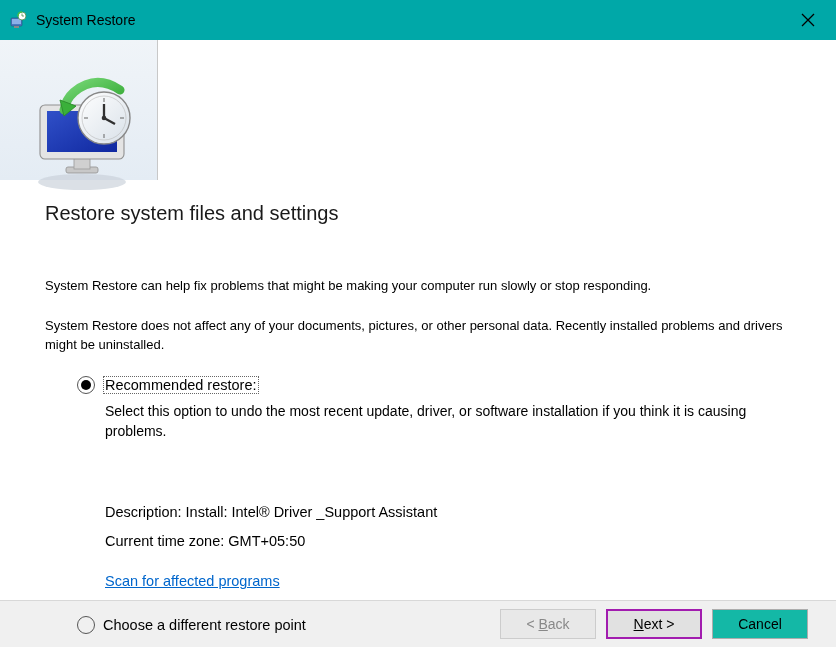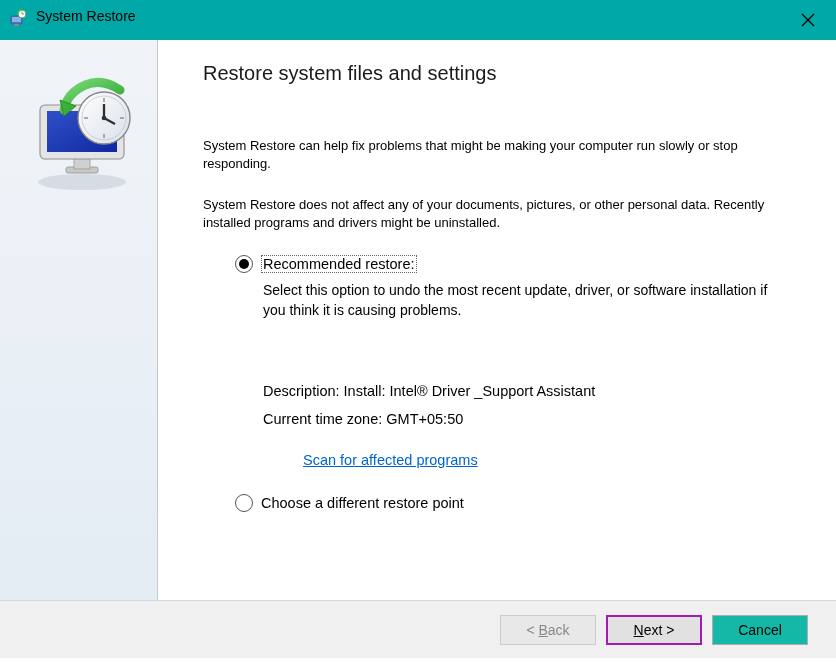--- a/index.html
+++ b/index.html
@@ -9,22 +9,22 @@
       background: #fff;
       width: 836px;
       height: 663px;
       overflow: hidden;
       color: #000;
     }
     .titlebar {
       height: 40px;
       background: #00a8a8;
       display: flex;
-      align-items: flex-start;
-      padding: 8px 8px;
+      align-items: center;
+      padding: 0 8px;
       color: #000;
       position: relative;
     }
     .titlebar-icon {
       width: 20px;
       height: 20px;
       margin-right: 8px;
       display: inline-flex;
       align-items: center;
       justify-content: center;
@@ -42,20 +42,21 @@
       height: 30px;
       display: flex;
       align-items: center;
       justify-content: center;
       cursor: pointer;
     }
     .content {
       display: flex;
       height: 560px;
       background: #fff;
+      flex-direction: column;
     }
     .sidebar {
       width: 158px;
       background: linear-gradient(180deg, #f0f4f8 0%, #e4ecf4 100%);
       border-right: 1px solid #c8c8c8;
       padding: 30px 15px 0 15px;
       display: flex;
       justify-content: center;
       align-items: flex-start;
     }
@@ -129,29 +130,28 @@
     }
     .details div {
       margin-bottom: 8px;
     }
     .scan-link {
       color: #0066cc;
       text-decoration: underline;
       cursor: pointer;
       display: inline-block;
       margin-top: 12px;
-      margin-left: 40px;
     }
     .alt-option {
       margin-top: 24px;
       margin-left: 32px;
       text-align: center;
     }
     .footer {
-      height: 58px;
+      height: 47px;
       background: #f0f0f0;
       border-top: 1px solid #d8d8d8;
       display: flex;
       align-items: center;
       justify-content: flex-end;
       padding: 0 28px;
       gap: 10px;
     }
     .btn {
       min-width: 96px;
@@ -240,21 +240,21 @@
 
         <path d="M 96 20 Q 72 4 50 22 Q 42 29 40 40" fill="none" stroke="url(#arrowGrad)" stroke-width="9" stroke-linecap="round"></path>
         <path d="M 36 30 L 40 46 L 52 36 Z" fill="#3ab03a" stroke="#2a8a2a" stroke-width="0.9"></path>
       </svg>
     </div>
   </div>
 
   <div class="main">
     <h1 class="page-title">Restore system files and settings</h1>
     <p class="para">System Restore can help fix problems that might be making your computer run slowly or stop responding.</p>
-    <p class="para">System Restore does not affect any of your documents, pictures, or other personal data. Recently installed programs and drivers might be uninstalled.</p>
+    <p class="para">System Restore does not affect any of your documents, pictures, or other personal data. Recently installed problems and drivers might be uninstalled.</p>
 
     <div class="options">
       <div class="option-row">
         <span class="radio selected"></span>
         <span class="option-label focus-label">Recommended restore:</span>
       </div>
       <div class="option-desc">Select this option to undo the most recent update, driver, or software installation if you think it is causing problems.</div>
     </div>
 
     <div class="details">

